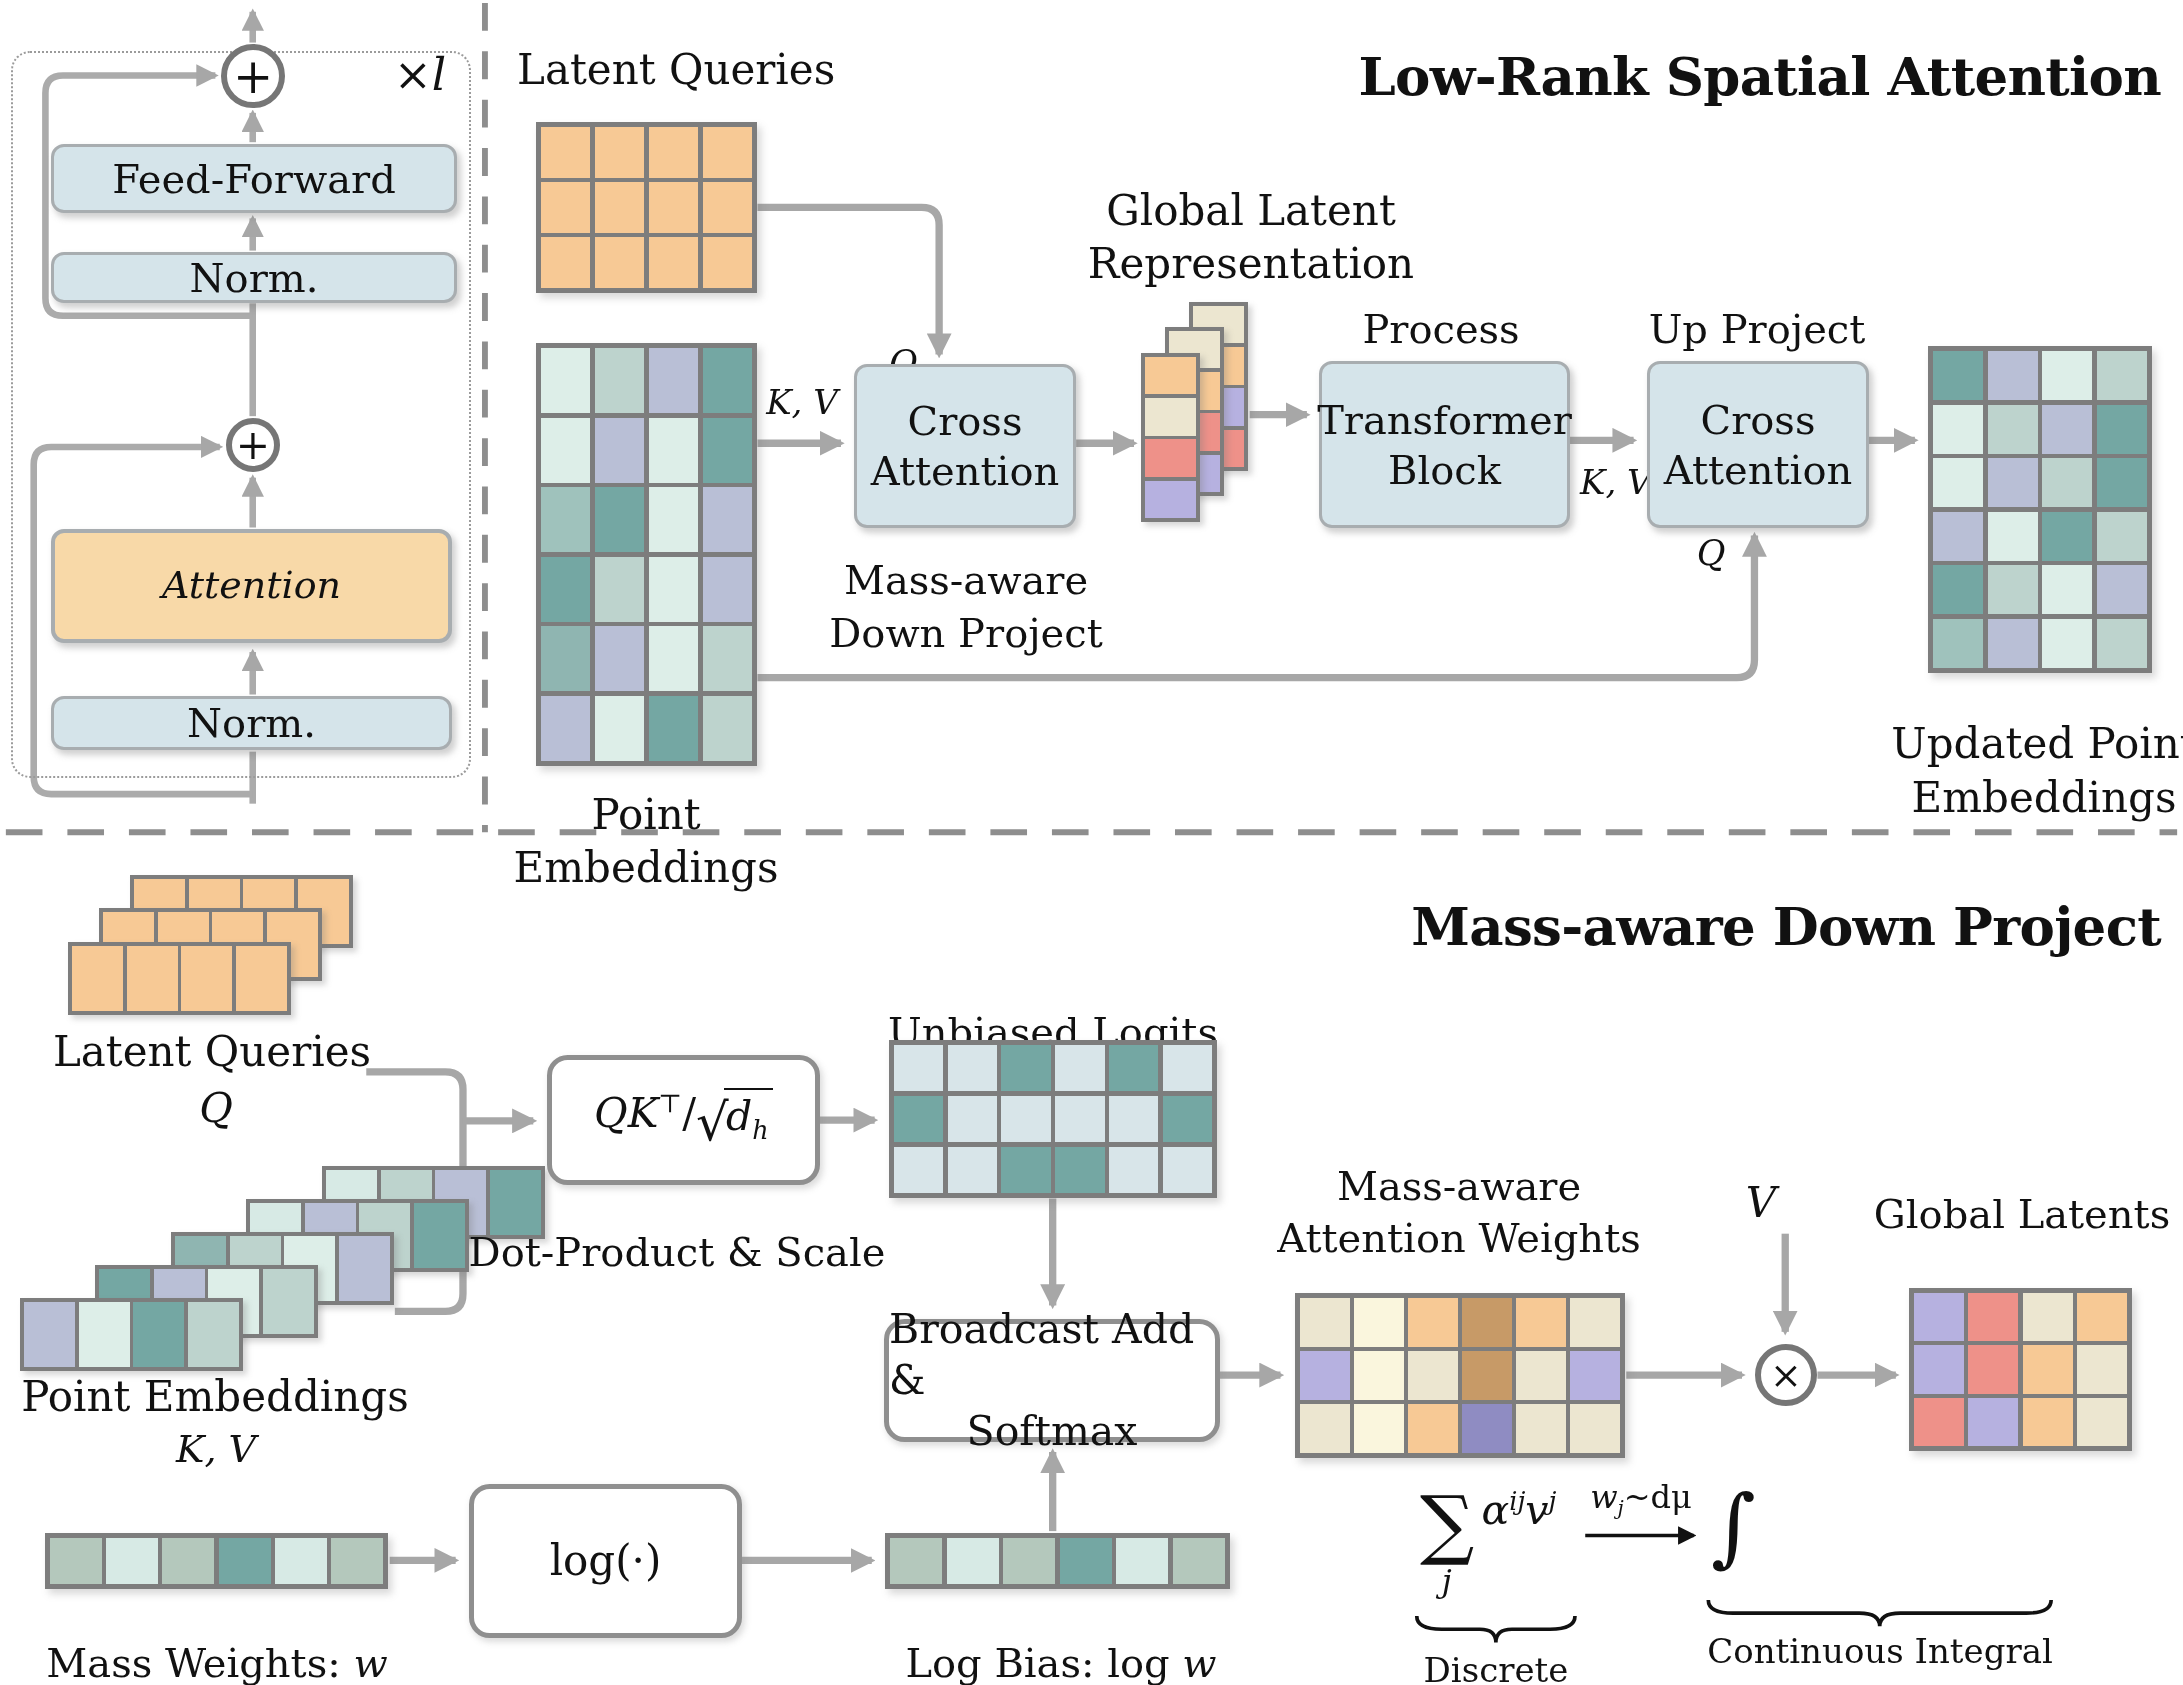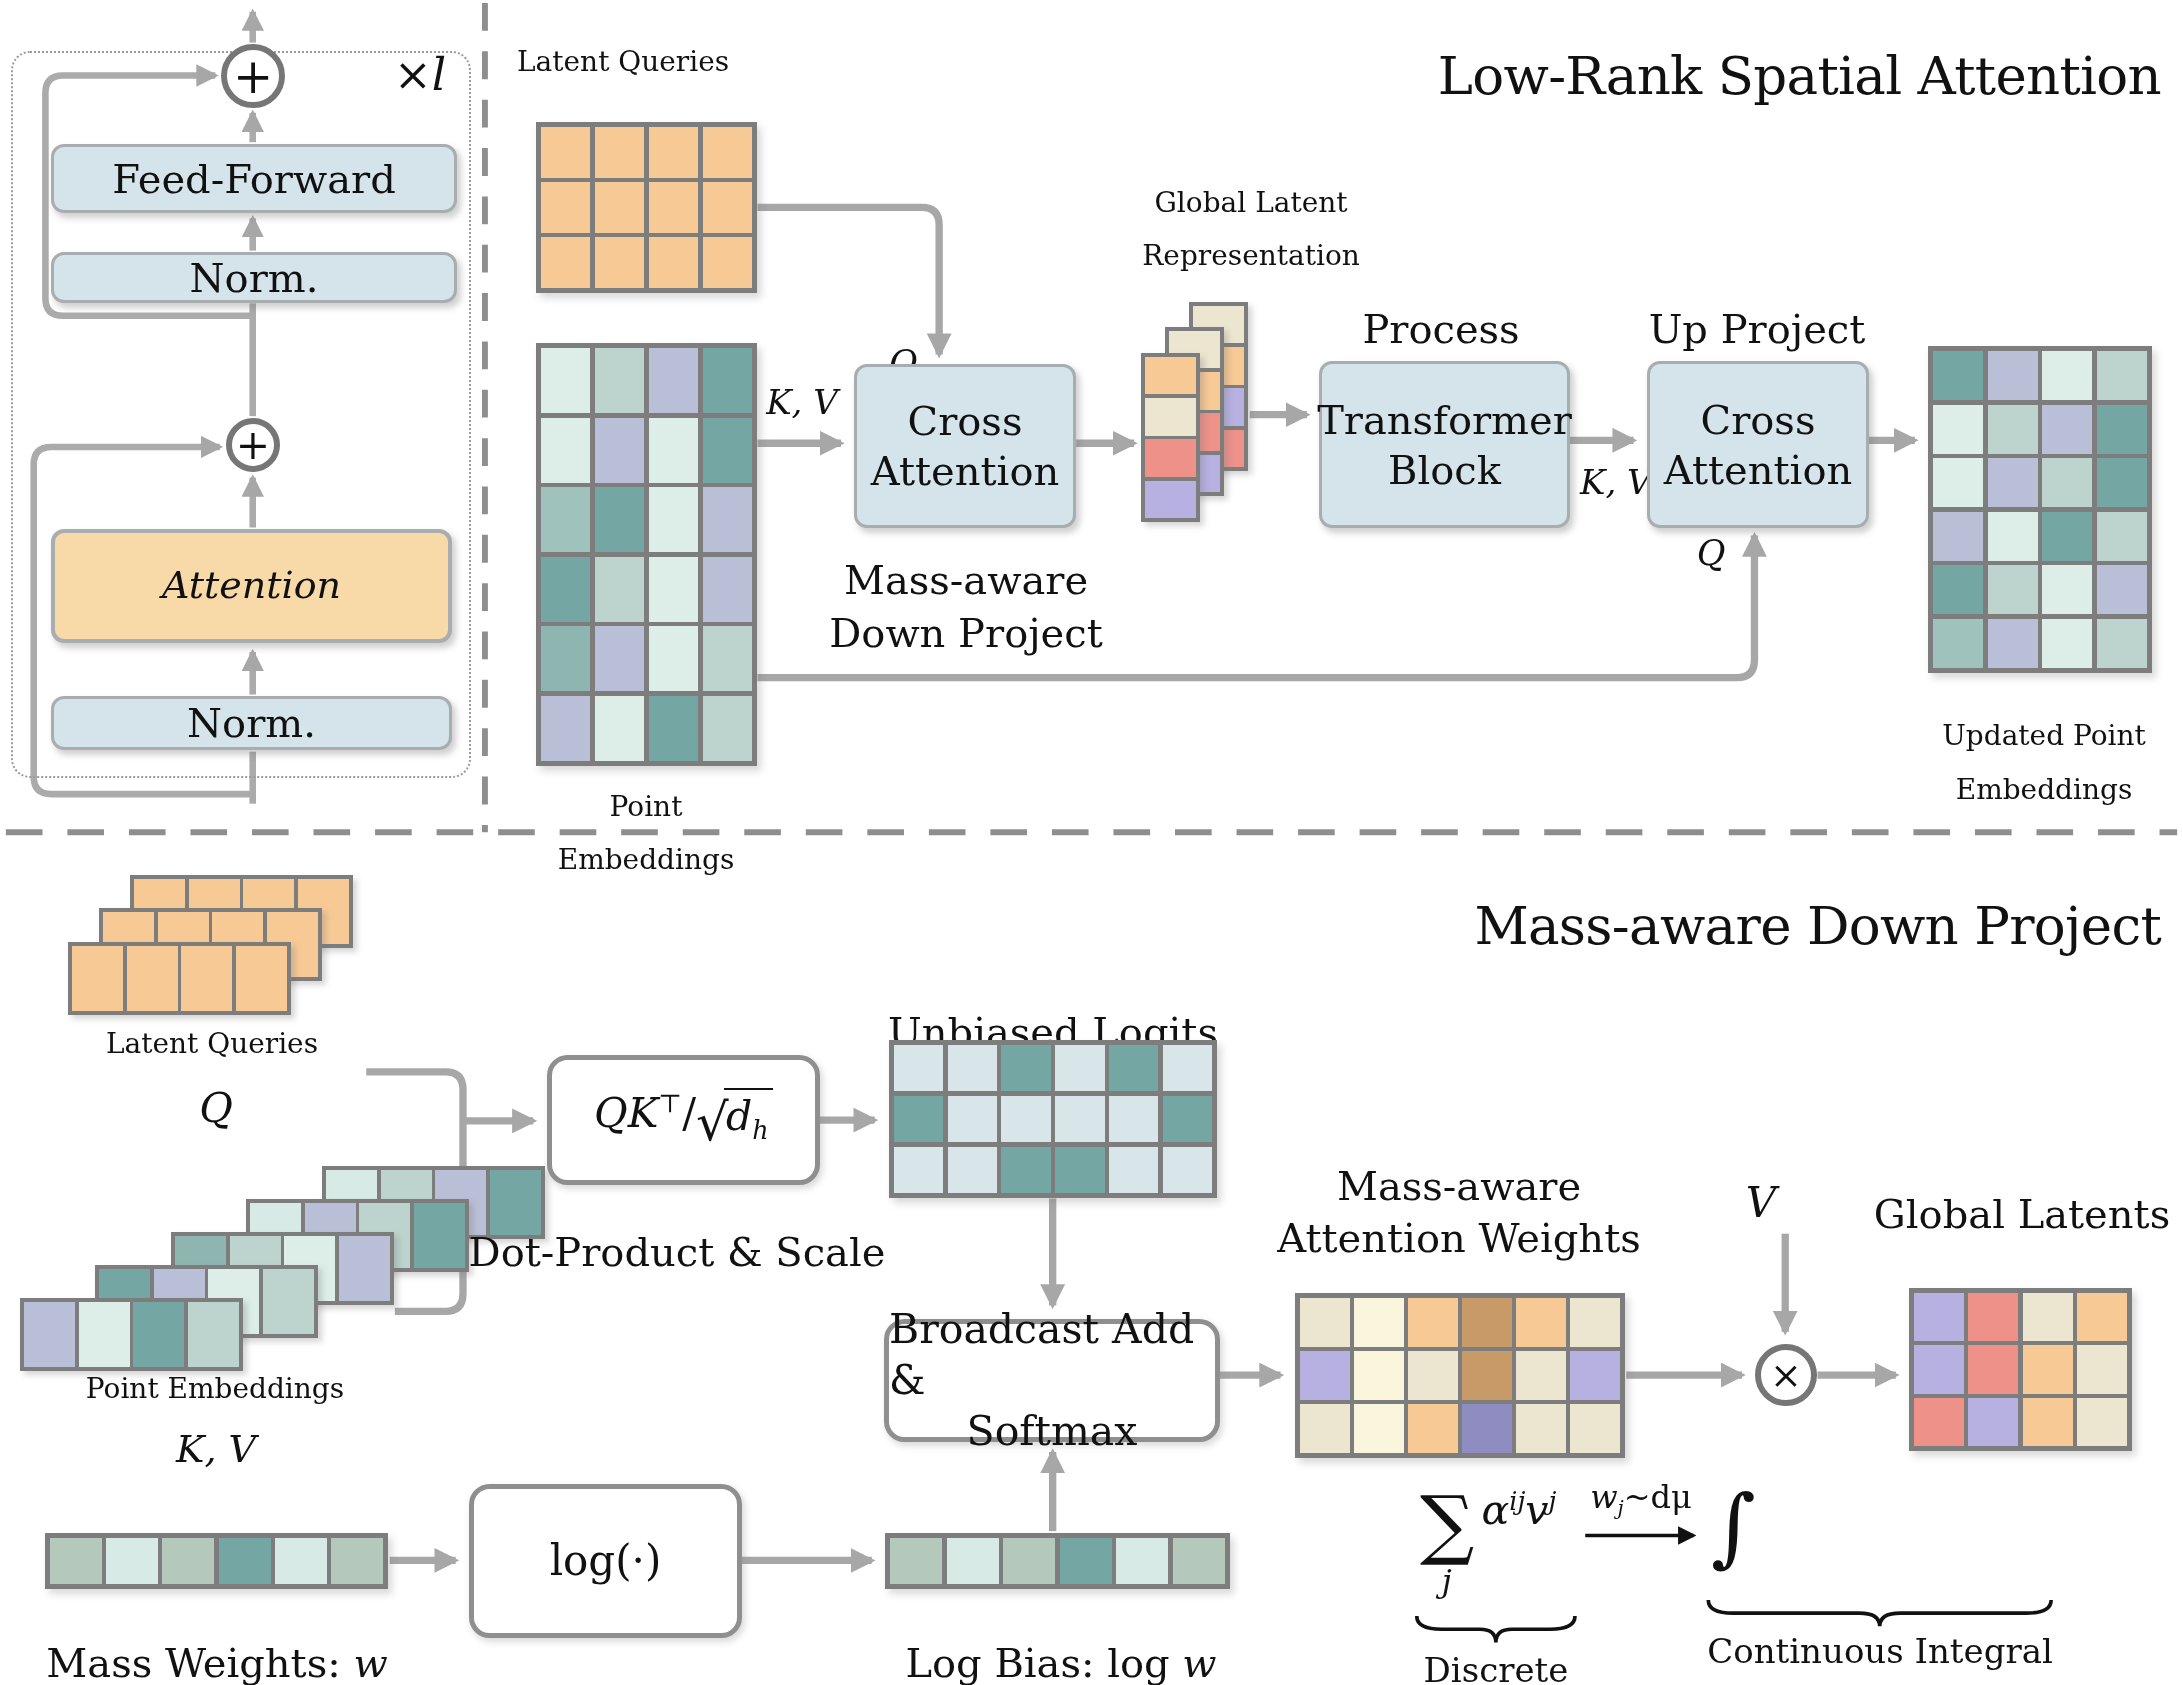--- a/index.html
+++ b/index.html
@@ -2,23 +2,23 @@
 <html style="font-size:11.7px"><head>
 <meta charset="utf-8">
 <style>
   html,body{margin:0;padding:0;background:#ffffff;}
   #canvas{position:relative;width:2183px;height:1685px;background:#ffffff;overflow:hidden;
           font-family:"DejaVu Serif","Liberation Serif",serif;color:#111;}
   svg.wires{position:absolute;left:0;top:0;}
   .lbl{position:absolute;white-space:nowrap;color:#111;}
   .cl{transform:translateX(-50%);text-align:center;}
   .it{font-style:italic;}
-  .title{font-size:53px;font-weight:normal;letter-spacing:-0.7px;margin-left:38px;}
+  .title{font-size:53px;font-weight:bold;letter-spacing:-0.7px;margin-left:38px;}
   .f44{font-size:32px;} .f46{font-size:34px;} .f48{font-size:35px;}
-  .f54{font-size:40px;} .f55{font-size:40px;} .f57{font-size:28px;}
+  .f54{font-size:40px;} .f55{font-size:40px;} .f57{font-size:42px;}
   .bluebox{position:absolute;background:#d5e4ea;border:3.7px solid #a8adb0;border-radius:13px;
            display:flex;flex-direction:column;align-items:center;justify-content:center;
            font-size:40px;line-height:1.25;box-sizing:border-box;
            box-shadow:3.7px 4.4px 6.6px rgba(120,120,120,.35);}
   .orangebox{position:absolute;background:#f8d9a8;border:4.4px solid #a8adb0;border-radius:13px;
            display:flex;flex-direction:column;align-items:center;justify-content:center;
            font-size:38px;font-style:italic;line-height:1.3;box-sizing:border-box;
            box-shadow:3.7px 4.4px 6.6px rgba(120,120,120,.35);}
   .whitebox{position:absolute;background:#fff;border:5.9px solid #8f8f8f;border-radius:20.5px;
            display:flex;flex-direction:column;align-items:center;justify-content:center;

